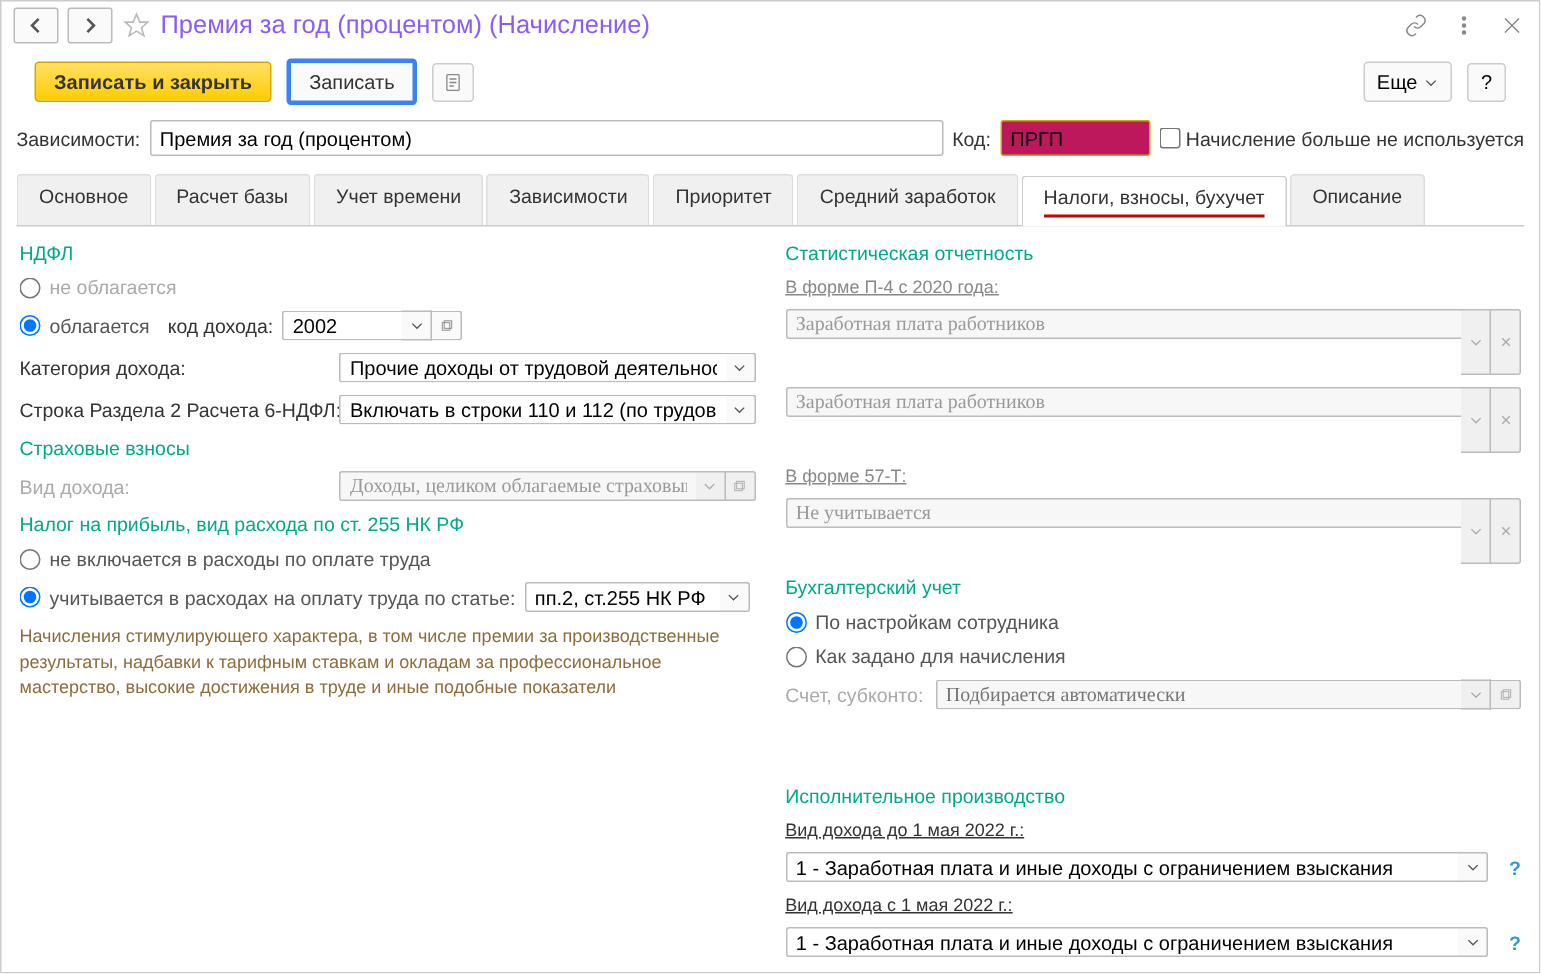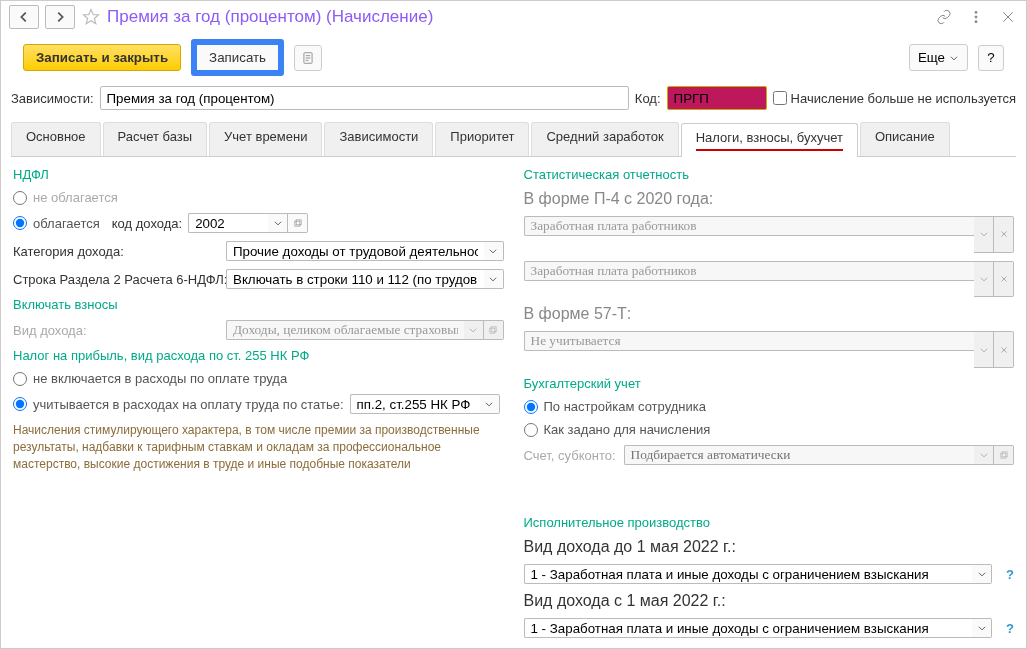--- a/index.html
+++ b/index.html
@@ -9,21 +9,21 @@
 .nav-btn { width: 30px; height: 24px; border: 1px solid #bbb; background: #fafafa; display: flex; align-items: center; justify-content: center; cursor: pointer; border-radius: 2px; }
 .nav-btn svg { width: 14px; height: 14px; }
 .star { width: 20px; height: 20px; display: flex; align-items: center; justify-content: center; cursor: pointer; }
 .star svg { width: 18px; height: 18px; stroke: #bbb; fill: none; stroke-width: 1.5; }
 .title { font-size: 17px; color: #8b5cf6; flex: 1; }
 .title-icons { display: flex; gap: 12px; align-items: center; }
 .title-icon { width: 20px; height: 20px; display: flex; align-items: center; justify-content: center; cursor: pointer; }
 .title-icon svg { width: 16px; height: 16px; stroke: #888; fill: none; stroke-width: 1.5; }
 .toolbar { display: flex; align-items: center; padding: 6px 22px; gap: 10px; }
 .btn-primary { background: linear-gradient(#ffe066, #ffcc00); border: 1px solid #d4a800; padding: 5px 12px; font-weight: bold; border-radius: 3px; cursor: pointer; color: #333; }
-.btn-secondary { background: #fafafa; border: 6px solid #3b82f6; padding: 5px 12px; border-radius: 3px; cursor: pointer; color: #333; }
+.btn-secondary { background: #fafafa; border: 3px solid #3b82f6; padding: 5px 12px; border-radius: 3px; cursor: pointer; color: #333; }
 .btn-icon { background: #fafafa; border: 1px solid #ccc; width: 28px; height: 26px; border-radius: 3px; cursor: pointer; display: flex; align-items: center; justify-content: center; }
 .btn-icon svg { width: 14px; height: 14px; stroke: #888; fill: none; stroke-width: 1.5; }
 .spacer { flex: 1; }
 .btn-more { background: #fafafa; border: 1px solid #ccc; padding: 5px 8px; border-radius: 3px; cursor: pointer; display: flex; align-items: center; gap: 4px; }
 .btn-more svg { width: 10px; height: 10px; }
 .btn-help { background: #fafafa; border: 1px solid #ccc; width: 26px; height: 26px; border-radius: 3px; cursor: pointer; display: flex; align-items: center; justify-content: center; }
 .header-row { display: flex; align-items: center; padding: 4px 10px; gap: 6px; }
 .label { color: #333; white-space: nowrap; }
 .input-text { border: 1px solid #bbb; padding: 4px 6px; border-radius: 2px; background: #fff; height: 24px; }
 .input-name { flex: 1; min-width: 0; }
@@ -49,21 +49,21 @@
 .combo-btn.last { border-radius: 0 2px 2px 0; }
 .combo-btn svg { width: 10px; height: 10px; }
 .combo-btn.sep { border-left: none; }
 .combo.full { flex: 1; }
 .combo.full input { flex: 1; min-width: 0; }
 .combo.disabled input { background: #f7f7f7; color: #999; font-family: Liberation Serif, serif; }
 .combo.disabled .combo-btn { background: #f0f0f0; }
 .note-brown { color: #8a6d3b; font-size: 12px; line-height: 1.4; }
 .gap { height: 6px; }
 .q-icon { color: #3399cc; margin-left: 6px; cursor: pointer; font-weight: bold; }
-.sm { font-size: 16px; }
+.sm { font-size: 12px; text-decoration: underline; }
 </style>
 </head>
 <body>
 
 <div class="window">
   <div class="titlebar">
     <div class="nav-btn">
         <svg viewBox="0 0 16 16">
           <path d="M10 3 L5 8 L10 13" stroke="#555" fill="none" stroke-width="2"></path>
         </svg>
@@ -184,21 +184,21 @@
         <span class="label" style="width:205px">Строка Раздела 2 Расчета 6-НДФЛ:</span>
         <div class="combo full">
           <input value="Включать в строки 110 и 112 (по трудовым договорам, ко" style="">
           <div class="combo-btn sep last">
               <svg viewBox="0 0 16 16">
                 <path d="M3 6 L8 11 L13 6" stroke="#555" fill="none" stroke-width="1.5"></path>
               </svg>
             </div>
         </div>
       </div>
-      <div class="section-title">Включать взносы</div>
+      <div class="section-title">Страховые взносы</div>
       <div class="form-row">
         <span class="label" style="width:205px;color:#aaa">Вид дохода:</span>
         <div class="combo full disabled">
           <input disabled="" value="Доходы, целиком облагаемые страховыми взносами" style="">
           <div class="combo-btn sep">
               <svg viewBox="0 0 16 16">
                 <path d="M3 6 L8 11 L13 6" stroke="#aaa" fill="none" stroke-width="1.5"></path>
               </svg>
             </div>
           <div class="combo-btn sep last">

